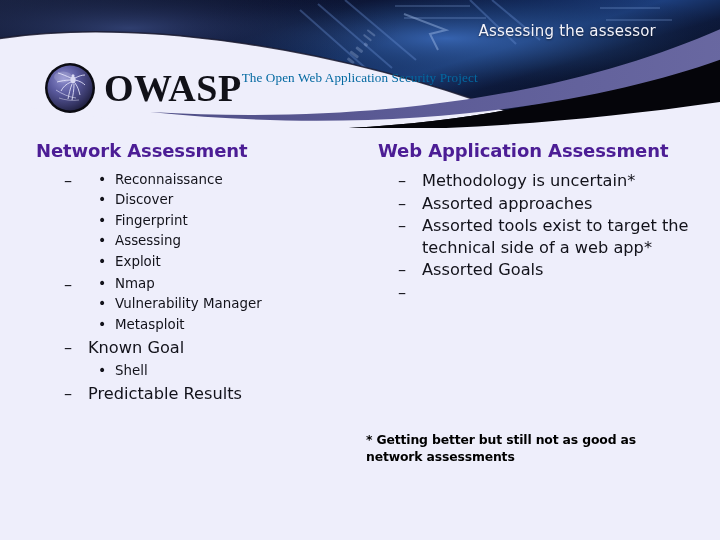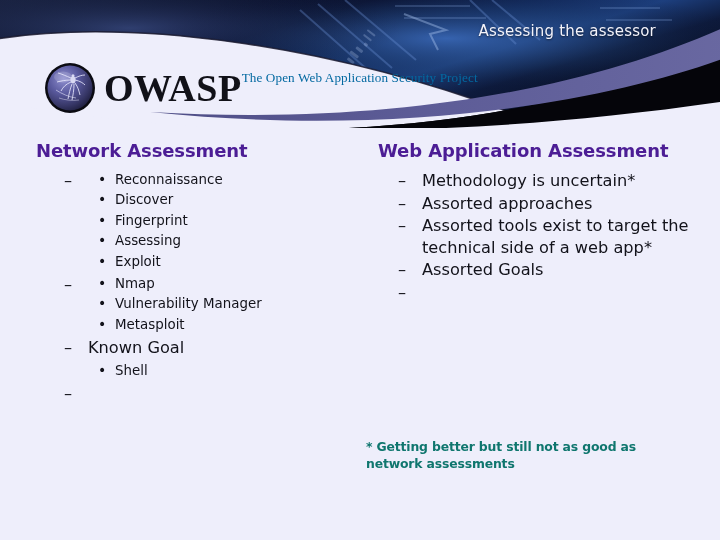--- a/index.html
+++ b/index.html
@@ -169,27 +169,27 @@
     top: -1px;
     font-size: 14px;
     line-height: 1.52;
     color: #12121a;
   }
 
   
   #footnote {
     position: absolute;
     left: 366px;
-    top: 311px;
+    top: 304px;
     width: 290px;
     font-family: "DejaVu Sans", sans-serif;
     font-weight: 700;
     font-size: 12.4px;
     line-height: 1.34;
-    color: #0f766e;
+    color: #000000;
     letter-spacing: -0.15px;
   }
 </style>
 </head>
 <body>
 
 <div id="slide">
 
   <div id="banner">
     <svg width="720" height="128" viewBox="0 0 720 128">
@@ -329,21 +329,21 @@
           <li class="dash"><span class="marker">–</span></li>
           <ul class="lvl2">
             <li class="bullet"><span class="marker">•</span><span>Nmap</span></li>
             <li class="bullet"><span class="marker">•</span><span>Vulnerability Manager</span></li>
             <li class="bullet"><span class="marker">•</span><span>Metasploit</span></li>
           </ul>
           <li class="dash"><span class="marker">–</span><span>Known Goal</span></li>
           <ul class="lvl2">
             <li class="bullet"><span class="marker">•</span><span>Shell</span></li>
           </ul>
-          <li class="dash"><span class="marker">–</span></li>
+          <li class="dash"><span class="marker">–</span><span>Predictable Results</span></li>
         </ul>
     </div>
 
     <div id="col-right" class="col">
       <h2 class="col-heading">Web Application Assessment</h2>
       <ul class="lvl1" id="right-list">
           <li class="dash"><span class="marker">–</span><span>Methodology is uncertain*</span></li>
           <li class="dash"><span class="marker">–</span><span>Assorted approaches</span></li>
           <li class="dash"><span class="marker">–</span><span>Assorted tools exist to target the technical side of a web app*</span></li>
           <li class="dash"><span class="marker">–</span><span>Assorted Goals</span></li>

